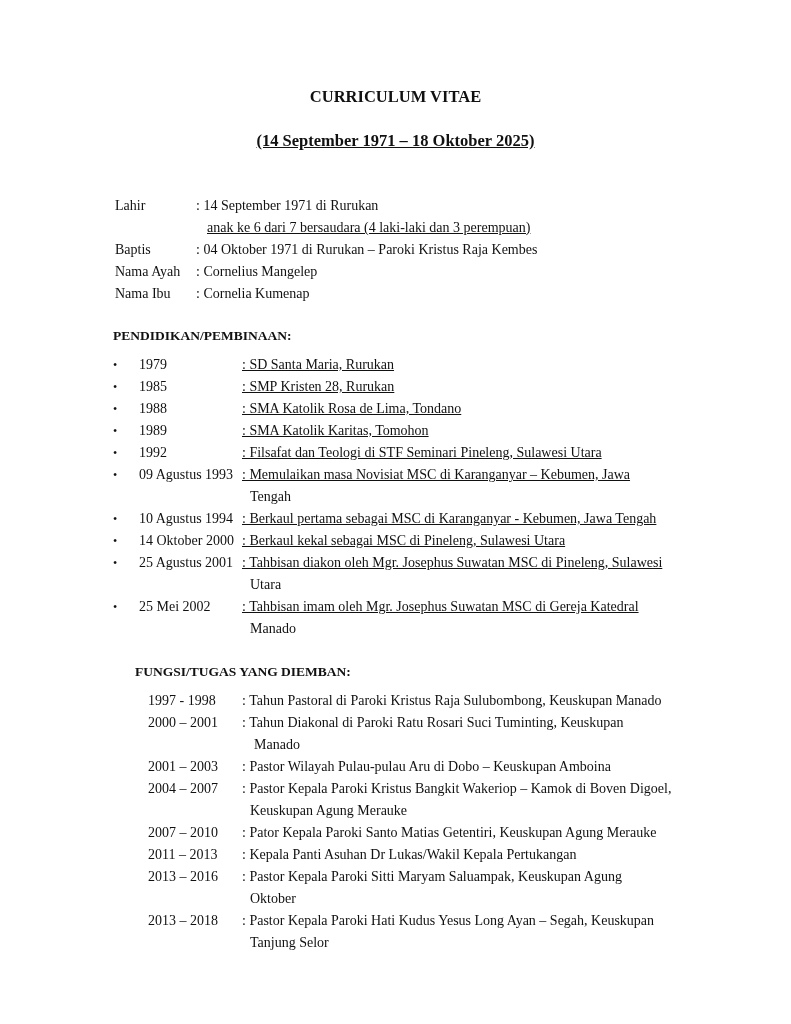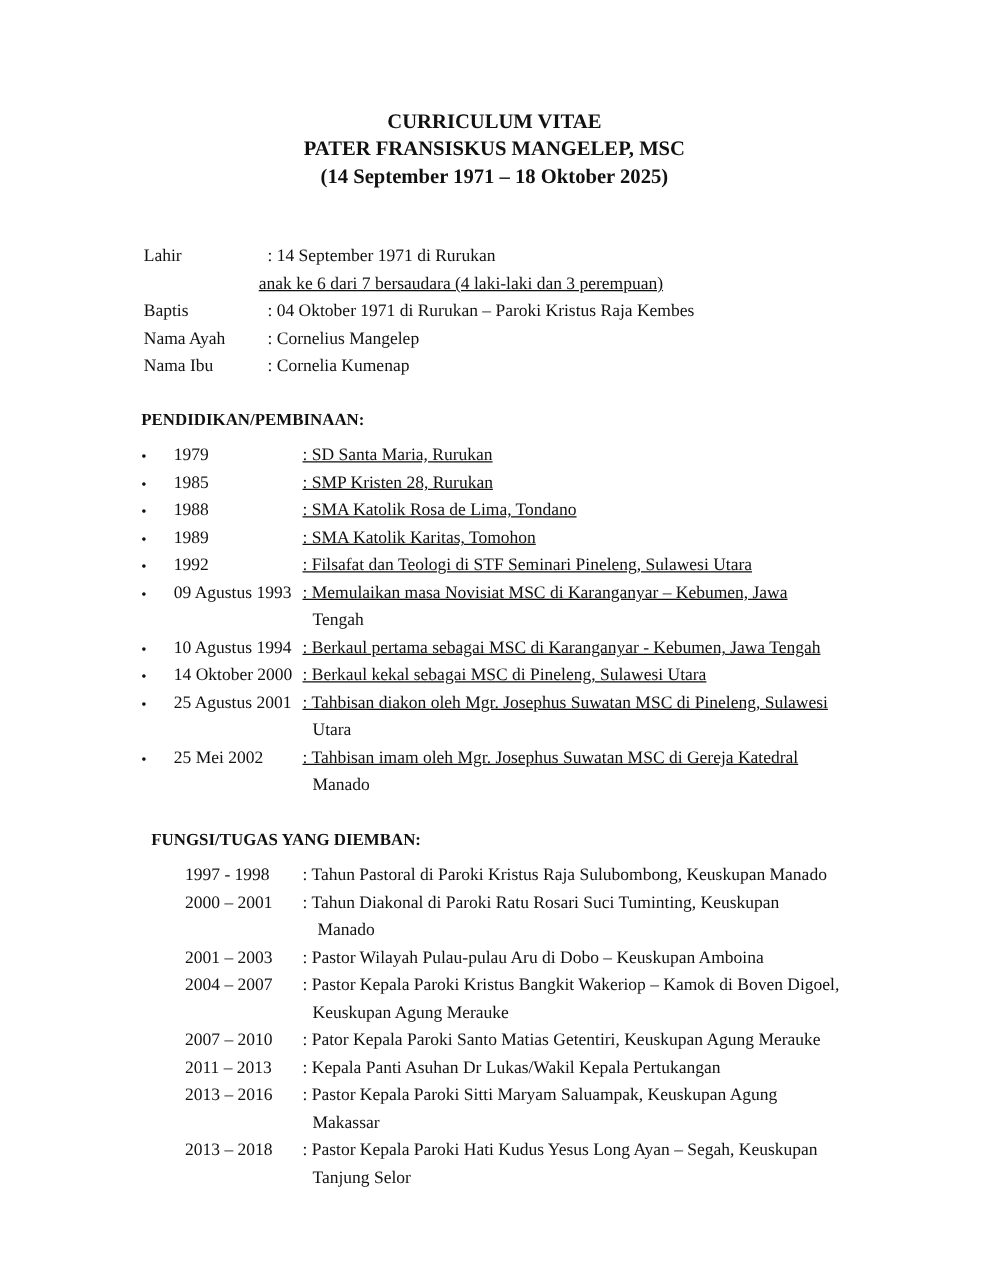--- a/index.html
+++ b/index.html
@@ -1,40 +1,39 @@
 <!DOCTYPE html>
 <html><head>
 <meta charset="utf-8">
 <style>
   html, body { margin:0; padding:0; background:#ffffff; }
   body { width:791px; height:1024px; position:relative; overflow:hidden;
          font-family:"DejaVu Serif", "Liberation Serif", serif; color:#111; }
   .page { position:absolute; left:0; top:0; width:640px; height:1024px; }
   .title { position:absolute; left:0; width:791px; text-align:center;
            font-family:"Liberation Serif", serif; font-weight:bold; font-size:16.5px; }
-  .t1 { top:87px; } .t2 { top:109px; } .t3 { top:131px; }
+  .t1 { top:87px; } .t2 { top:109px; } .t3 { top:131px;text-decoration:underline; }
   .txt { font-family:"Liberation Serif", serif; font-size:14px; line-height:22px; }
   .row { position:absolute; white-space:nowrap; }
   .label { position:absolute; left:115px; }
-  .val { position:absolute; left:214px; }
+  .val { position:absolute; left:196px; }
   .heading { position:absolute; font-family:"Liberation Serif", serif; font-weight:bold; font-size:13.5px; }
   .bullet { position:absolute; left:113px; font-size:12px; }
   .edu-date { position:absolute; left:139px; }
   .edu-val { position:absolute; left:242px;text-decoration:underline; }
   .edu-cont { position:absolute; left:250px; }
   .job-date { position:absolute; left:148px; }
   .job-val { position:absolute; left:242px; }
   .job-cont { position:absolute; left:250px; }
 </style>
 </head>
 <body>
 
 <div class="page">
   <div class="title t1">CURRICULUM VITAE</div>
-  <div class="title t2">PATER FRANSISKUS MANGELEP, MSC</div>
   <div class="title t3">(14 September 1971 – 18 Oktober 2025)</div>
 
   <div class="txt">
     <div class="row" style="top:195px;left:0;">
       <span class="label">Lahir</span>
       <span class="val">: 14 September 1971 di Rurukan</span>
     </div>
     <div class="row" style="top:217px;left:0;">
       <span class="val" style="left:207px;text-decoration:underline;">anak ke 6 dari 7 bersaudara (4 laki-laki dan 3 perempuan)</span>
     </div>
@@ -108,21 +107,21 @@
       <div class="row" style="top: 596px; left: 0px;">
         <span class="bullet">•</span>
         <span class="edu-date">25 Mei 2002</span>
         <span class="edu-val">: Tahbisan imam oleh Mgr. Josephus Suwatan MSC di Gereja Katedral</span>
       </div>
       <div class="row" style="top: 618px; left: 0px;">
         <span class="edu-cont">Manado</span>
       </div>
     </div>
 
-  <div class="heading" style="top:664px;left:121px;">FUNGSI/TUGAS YANG DIEMBAN:</div>
+  <div class="heading" style="top:664px;left:135px;">FUNGSI/TUGAS YANG DIEMBAN:</div>
   <div class="txt" id="job-list">
       <div class="row" style="top: 690px; left: 0px;">
         <span class="job-date">1997 - 1998</span>
         <span class="job-val">: Tahun Pastoral di Paroki Kristus Raja Sulubombong, Keuskupan Manado</span>
       </div>
       <div class="row" style="top: 712px; left: 0px;">
         <span class="job-date">2000 – 2001</span>
         <span class="job-val">: Tahun Diakonal di Paroki Ratu Rosari Suci Tuminting, Keuskupan</span>
       </div>
       <div class="row" style="top: 734px; left: 0px;">
@@ -145,21 +144,21 @@
       </div>
       <div class="row" style="top: 844px; left: 0px;">
         <span class="job-date">2011 – 2013</span>
         <span class="job-val">: Kepala Panti Asuhan Dr Lukas/Wakil Kepala Pertukangan</span>
       </div>
       <div class="row" style="top: 866px; left: 0px;">
         <span class="job-date">2013 – 2016</span>
         <span class="job-val">: Pastor Kepala Paroki Sitti Maryam Saluampak, Keuskupan Agung</span>
       </div>
       <div class="row" style="top: 888px; left: 0px;">
-        <span class="job-cont">Makassar</span>
+        <span class="job-cont">Oktober</span>
       </div>
       <div class="row" style="top: 910px; left: 0px;">
         <span class="job-date">2013 – 2018</span>
         <span class="job-val">: Pastor Kepala Paroki Hati Kudus Yesus Long Ayan – Segah, Keuskupan</span>
       </div>
       <div class="row" style="top: 932px; left: 0px;">
         <span class="job-cont">Tanjung Selor</span>
       </div>
     </div>
 </div>

